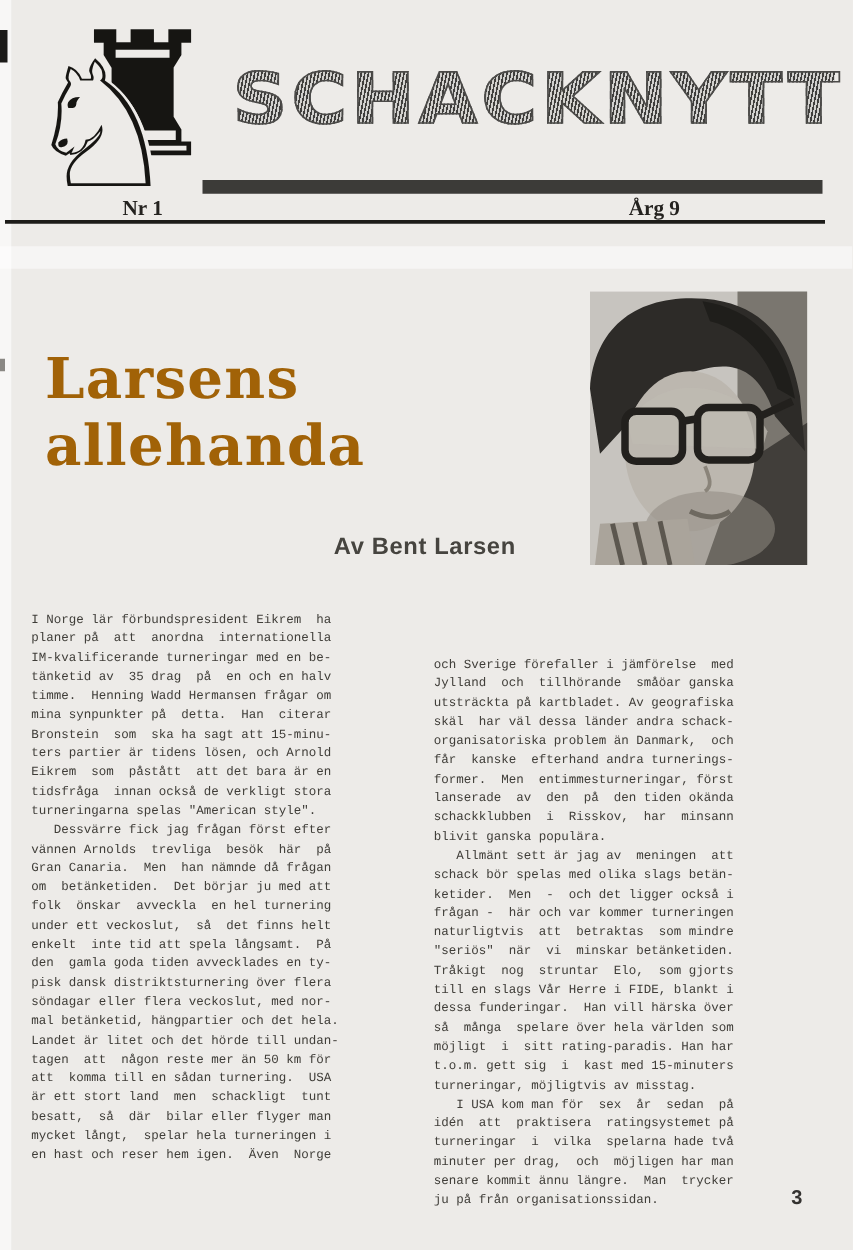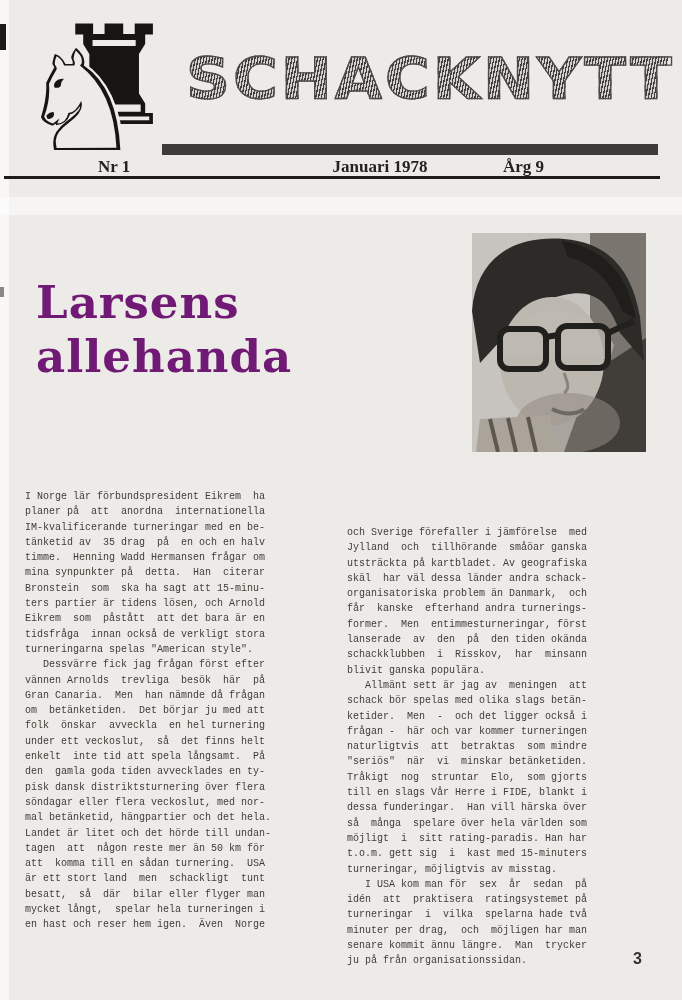--- a/index.html
+++ b/index.html
@@ -38,21 +38,21 @@
     font-family:"Liberation Serif",serif;font-weight:bold;font-size:17px;color:#24221f;}
   .issue{position:absolute;left:98px;top:1px;}
   .date{position:absolute;left:210px;top:1px;width:340px;text-align:center;}
   .volume{position:absolute;right:6px;top:1px;}
   .thin-rule{position:absolute;left:4px;top:176px;width:656px;height:3px;background:#1d1c19;}
 
   
   .headline{
     position:absolute;left:36px;top:276px;
     font-family:"DejaVu Serif",serif;font-weight:bold;
-    font-size:45px;line-height:54px;letter-spacing:1px;color:#701a75;
+    font-size:45px;line-height:54px;letter-spacing:1px;color:#a16207;
   }
   .byline{
     position:absolute;left:267px;top:427px;
     font-size:19px;font-weight:bold;color:#46443f;letter-spacing:0.5px;
   }
   .photo{position:absolute;left:472px;top:233px;width:174px;height:219px;overflow:hidden;}
   .photo svg{display:block;}
 
   
   .col{
@@ -82,30 +82,30 @@
     <span class="rook">♜</span>
     <span class="knight-back">♞</span>
     <span class="knight-front">♘</span>
   </div>
 
   <div class="masthead-title">SCHACKNYTT</div>
 
   <div class="thick-bar"></div>
   <div class="info-line">
     <span class="issue">Nr 1</span>
-    <span class="date">Januari 1978</span>
     <span class="volume">Årg 9</span>
   </div>
   <div class="thin-rule"></div>
 
   <div class="headline">
     <div>Larsens</div>
     <div>allehanda</div>
   </div>
 
+  <div class="byline">Av Bent Larsen</div>
 
   <div class="photo">
     <svg width="174" height="219" viewBox="0 0 174 219" xmlns="http://www.w3.org/2000/svg">
       <rect x="0" y="0" width="174" height="219" fill="#c7c4bf"></rect>
       <rect x="118" y="0" width="56" height="219" fill="#7a766f"></rect>
       <path d="M120,140 L174,105 L174,219 L92,219 Z" fill="#413e3a"></path>
       <path d="M0,78 C4,26 40,2 92,6 C138,10 160,38 168,84 L172,128 L148,100 C136,64 118,56 92,62 C58,70 40,80 30,106 L8,130 Z" fill="#2d2b28"></path>
       <path d="M90,8 C130,14 156,40 164,86 L150,78 C140,48 120,30 96,24 Z" fill="#1f1e1b"></path>
       <ellipse cx="80" cy="128" rx="52" ry="64" fill="#bcb7af"></ellipse>
       <path d="M30,106 C44,84 66,74 92,78 C114,82 132,94 142,112 L138,126 L34,122 Z" fill="#bfbab2" opacity="0.7"></path>

